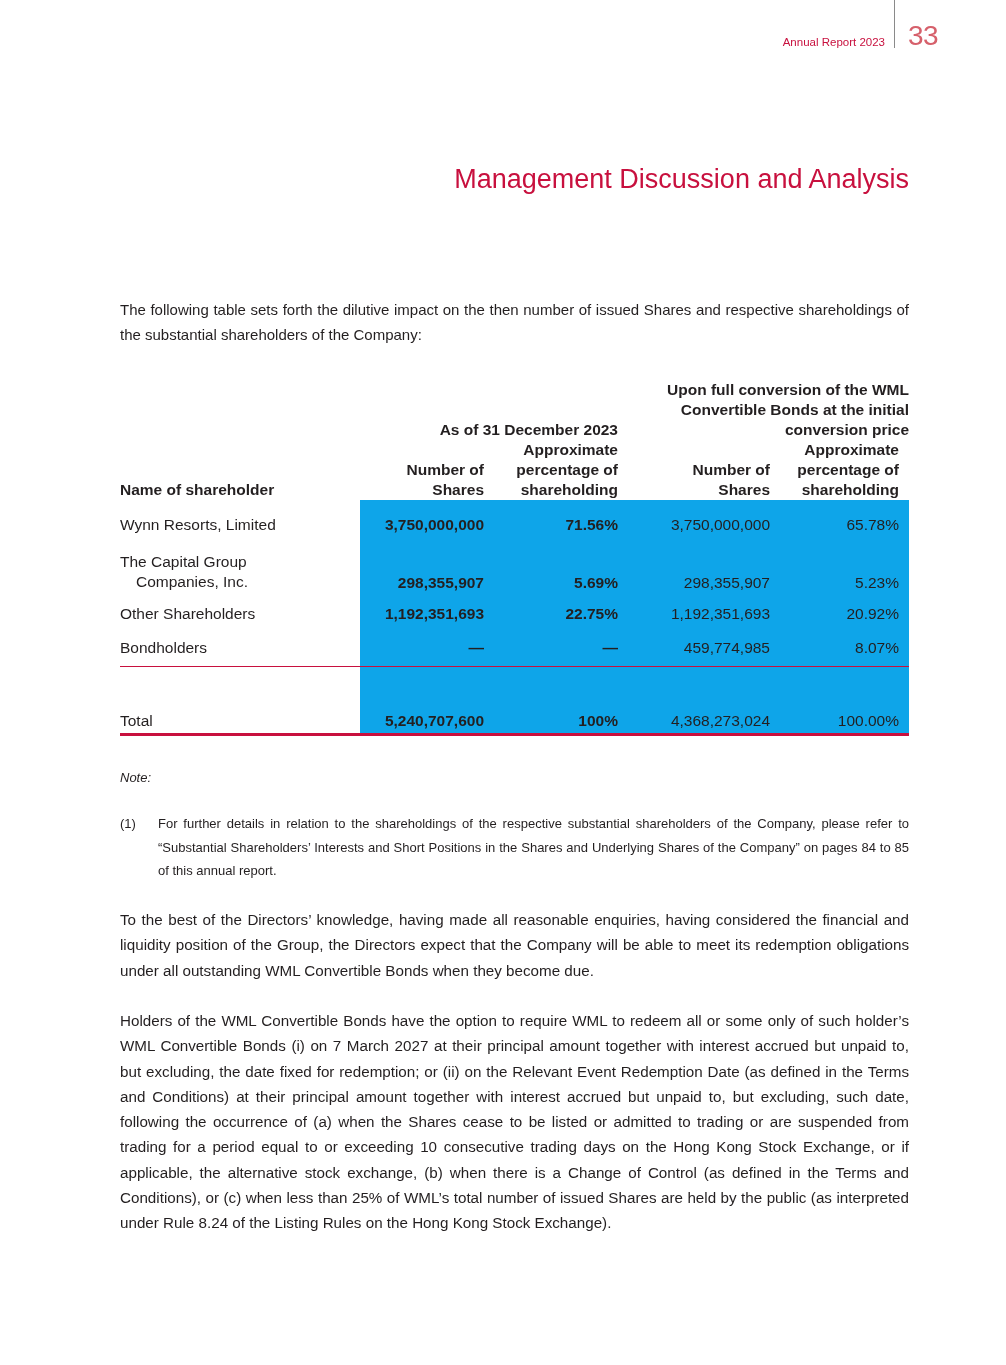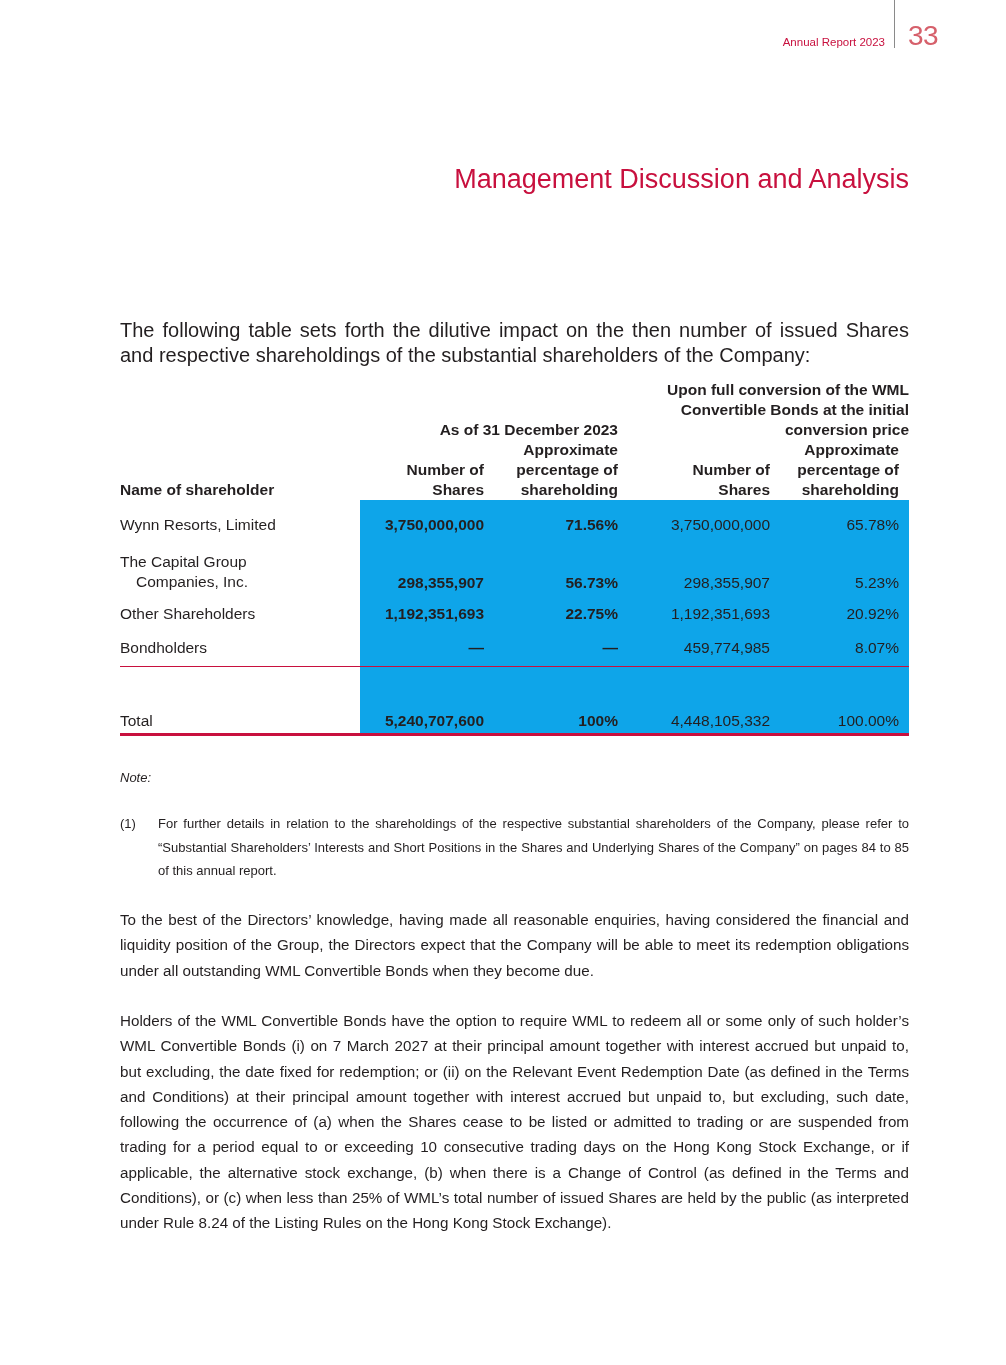--- a/index.html
+++ b/index.html
@@ -3,21 +3,21 @@
 <meta charset="utf-8">
 <style>
   html, body { margin:0; padding:0; background:#ffffff; }
   body { width:1006px; height:1365px; position:relative; overflow:hidden;
          font-family:"Liberation Sans", "DejaVu Sans", sans-serif; color:#231f20; }
   .hdr { position:absolute; top:0; left:0; width:1006px; height:60px; }
   .hdr .label { position:absolute; right:121px; top:36px; font-size:11.5px; color:#c8103e; white-space:nowrap; }
   .hdr .vline { position:absolute; left:894px; top:0; width:1px; height:48px; background:#8a8a8a; }
   .hdr .pnum { position:absolute; left:908px; top:20px; font-size:28px; color:#d6606b; font-weight:normal; letter-spacing:-0.5px; }
   .title { position:absolute; right:97px; top:164px; font-size:27px; color:#c8103e; white-space:nowrap; }
-  .intro { position:absolute; left:120px; top:318px; width:789px; font-size:20px; line-height:25px; text-align:justify; }
+  .intro { position:absolute; left:120px; top:297px; width:789px; font-size:15px; line-height:25px; text-align:justify; }
   table.sh { position:absolute; left:120px; top:380px; width:789px; border-collapse:collapse; font-size:15.5px; }
   table.sh td, table.sh th { padding:0; }
   .hcell { font-weight:bold; line-height:20px; vertical-align:bottom; }
   .shade { background:#0ea5e9; }
   .r { text-align:right; }
   .c { text-align:right; }
   .b { font-weight:bold; }
   .pad-r { padding-right:10px !important; }
   .name-col { width:240px; }
   .num1 { width:124px; }
@@ -84,21 +84,21 @@
     <td class="shade r b pct1">71.56%</td>
     <td class="shade r num2">3,750,000,000</td>
     <td class="shade r pct2 pad-r">65.78%</td>
   </tr>
   <tr style="height:56px;">
     <td style="vertical-align:bottom; line-height:20px; padding-bottom:4px;">
       <div>The Capital Group</div>
       <div style="padding-left:16px;">Companies, Inc.</div>
     </td>
     <td class="shade r b" style="vertical-align:bottom; padding-bottom:4px;">298,355,907</td>
-    <td class="shade r b" style="vertical-align:bottom; padding-bottom:4px;">56.73%</td>
+    <td class="shade r b" style="vertical-align:bottom; padding-bottom:4px;">5.69%</td>
     <td class="shade r" style="vertical-align:bottom; padding-bottom:4px;">298,355,907</td>
     <td class="shade r pad-r" style="vertical-align:bottom; padding-bottom:4px;">5.23%</td>
   </tr>
   <tr style="height:35px;">
     <td>Other Shareholders</td>
     <td class="shade r b">1,192,351,693</td>
     <td class="shade r b">22.75%</td>
     <td class="shade r">1,192,351,693</td>
     <td class="shade r pad-r">20.92%</td>
   </tr>
@@ -110,21 +110,21 @@
     <td class="shade r pad-r">8.07%</td>
   </tr>
   <tr style="height:44px;">
         <td></td>
         <td class="shade" colspan="4"></td>
       </tr>
   <tr class="thickline" style="height:24px;">
     <td>Total</td>
     <td class="shade r b">5,240,707,600</td>
     <td class="shade r b">100%</td>
-    <td class="shade r">4,448,105,332</td>
+    <td class="shade r">4,368,273,024</td>
     <td class="shade r pad-r">100.00%</td>
   </tr>
 </tbody>
   </table>
 
 <div class="note-label">Note:</div>
 <div class="note">
   <span class="num">(1)</span>
   <div class="txt">For further details in relation to the shareholdings of the respective substantial shareholders of the Company, please refer to “Substantial Shareholders’ Interests and Short Positions in the Shares and Underlying Shares of the Company” on pages 84 to 85 of this annual report.</div>
 </div>

